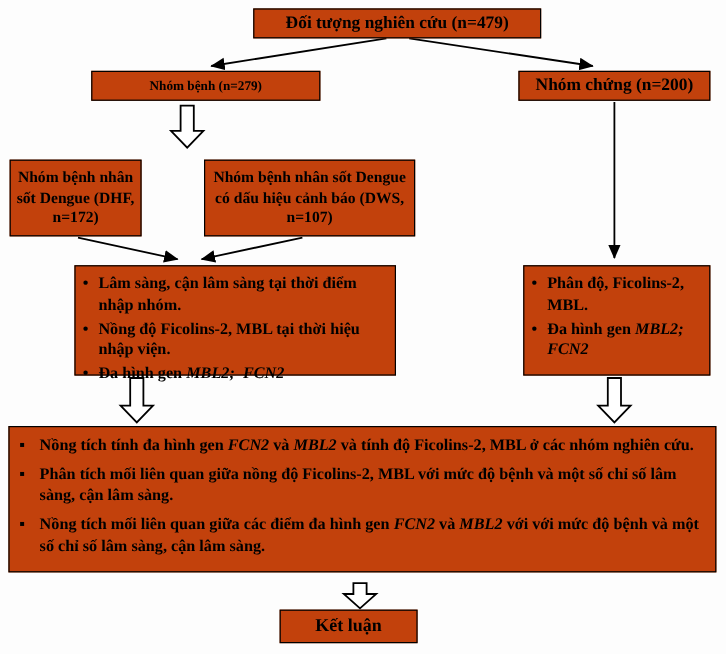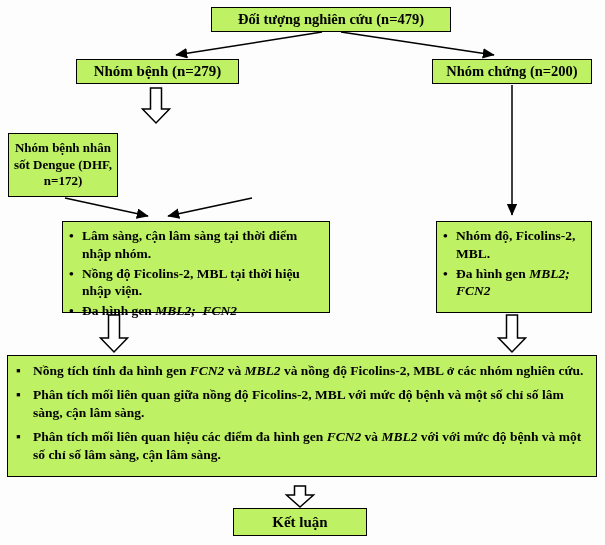--- a/index.html
+++ b/index.html
@@ -3,34 +3,34 @@
 <meta charset="utf-8">
 <style>
   html,body{margin:0;padding:0;background:#ffffff;}
   .canvas{
     position:relative;width:605px;height:545px;background:#fdfdfd;
     font-family:"Liberation Serif","DejaVu Serif",serif;
     color:#000;font-weight:bold;overflow:hidden;
   }
   svg.arrows{position:absolute;left:0;top:0;z-index:1;}
   .box{
-    position:absolute;background:#bef264;border:1.6px solid #000;
+    position:absolute;background:#c2410c;border:1.6px solid #000;
     box-sizing:border-box;z-index:2;
   }
   .center{display:flex;align-items:center;justify-content:center;text-align:center;}
   #subjects{left:211px;top:7px;width:240px;height:25px;font-size:14.5px;}
-  #disease-group{left:76px;top:59px;width:163px;height:25px;font-size:15px;}
+  #disease-group{left:76px;top:59px;width:191px;height:25px;font-size:11px;}
   #control-group{left:432px;top:59px;width:160px;height:25px;font-size:14.5px;text-align:right;}
   #dhf{left:8px;top:133px;width:110px;height:64px;font-size:13px;line-height:1.3;padding:2px;}
   #dws{left:170px;top:133px;width:176px;height:64px;font-size:13px;line-height:1.3;padding:2px;}
   .list{padding:5px 8px 4px 6px;}
   #disease-measures{left:62px;top:221px;width:268px;height:92px;font-size:13.5px;line-height:1.32;}
   #control-measures{left:436px;top:221px;width:156px;height:92px;font-size:13.5px;line-height:1.32;}
   #analysis{left:7px;top:355px;width:590px;min-height:122px;font-size:13.5px;line-height:1.33;padding:6px 10px 4px 8px;}
-  #conclusion{left:233px;top:508px;width:134px;height:28px;font-size:15px;}
+  #conclusion{left:233px;top:508px;width:115px;height:28px;font-size:15px;}
   .li{display:flex;margin:0 0 2px 0;}
   #analysis .li{margin:0 0 6px 0;}
   .marker{width:13px;flex:0 0 13px;}
   #analysis .marker{width:17px;flex:0 0 17px;}
   .txt{flex:1;}
   .txt i{font-style:italic;}
 </style>
 </head>
 <body>
 
@@ -54,57 +54,58 @@
   </svg>
 
   <div class="box center" id="subjects">Đối tượng nghiên cứu (n=479)</div>
 
   <div class="box center" id="disease-group">Nhóm bệnh (n=279)</div>
 
   <div class="box center" id="control-group">Nhóm chứng (n=200)</div>
 
   <div class="box center" id="dhf">Nhóm bệnh nhân sốt Dengue (DHF, n=172)</div>
 
+  <div class="box center" id="dws">Nhóm bệnh nhân sốt Dengue có dấu hiệu cảnh báo (DWS, n=107)</div>
 
   <div class="box list" id="disease-measures">
     <div class="li">
       <span class="marker">•</span>
       <span class="txt"><span>Lâm sàng, cận lâm sàng tại thời điểm nhập nhóm.</span></span>
     </div>
     <div class="li">
       <span class="marker">•</span>
       <span class="txt"><span>Nồng độ Ficolins-2, MBL tại thời hiệu nhập viện.</span></span>
     </div>
     <div class="li">
       <span class="marker">•</span>
       <span class="txt"><span>Đa hình gen </span><i>MBL2;&nbsp; FCN2</i></span>
     </div>
   </div>
 
   <div class="box list" id="control-measures">
     <div class="li">
       <span class="marker">•</span>
-      <span class="txt"><span>Nhóm độ, Ficolins-2, MBL.</span></span>
+      <span class="txt"><span>Phân độ, Ficolins-2, MBL.</span></span>
     </div>
     <div class="li">
       <span class="marker">•</span>
       <span class="txt"><span>Đa hình gen </span><i>MBL2; FCN2</i></span>
     </div>
   </div>
 
   <div class="box list" id="analysis">
     <div class="li">
       <span class="marker">▪</span>
-      <span class="txt"><span>Nồng tích tính đa hình gen </span><i>FCN2</i><span> và </span><i>MBL2</i><span> và nồng độ Ficolins-2, MBL ở các nhóm nghiên cứu.</span></span>
+      <span class="txt"><span>Nồng tích tính đa hình gen </span><i>FCN2</i><span> và </span><i>MBL2</i><span> và tính độ Ficolins-2, MBL ở các nhóm nghiên cứu.</span></span>
     </div>
     <div class="li">
       <span class="marker">▪</span>
       <span class="txt"><span>Phân tích mối liên quan giữa nồng độ Ficolins-2, MBL với mức độ bệnh và một số chỉ số lâm sàng, cận lâm sàng.</span></span>
     </div>
     <div class="li">
       <span class="marker">▪</span>
-      <span class="txt"><span>Phân tích mối liên quan hiệu các điểm đa hình gen </span><i>FCN2</i><span> và </span><i>MBL2</i><span> với với mức độ bệnh và một số chỉ số lâm sàng, cận lâm sàng.</span></span>
+      <span class="txt"><span>Nồng tích mối liên quan giữa các điểm đa hình gen </span><i>FCN2</i><span> và </span><i>MBL2</i><span> với với mức độ bệnh và một số chỉ số lâm sàng, cận lâm sàng.</span></span>
     </div>
   </div>
 
   <div class="box center" id="conclusion">Kết luận</div>
 
 </div>
 
 </body></html>

